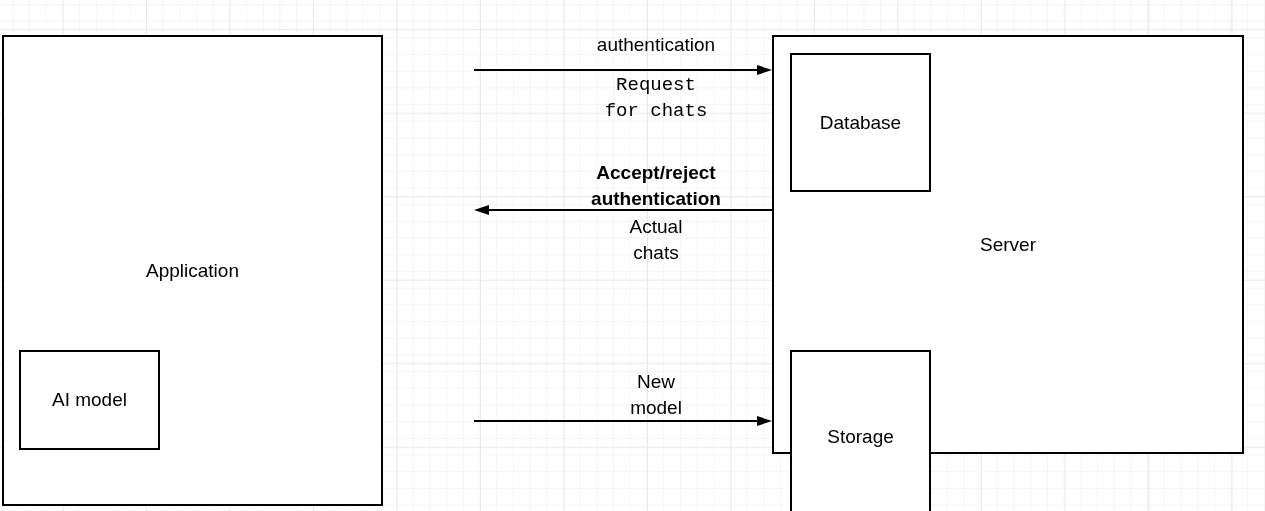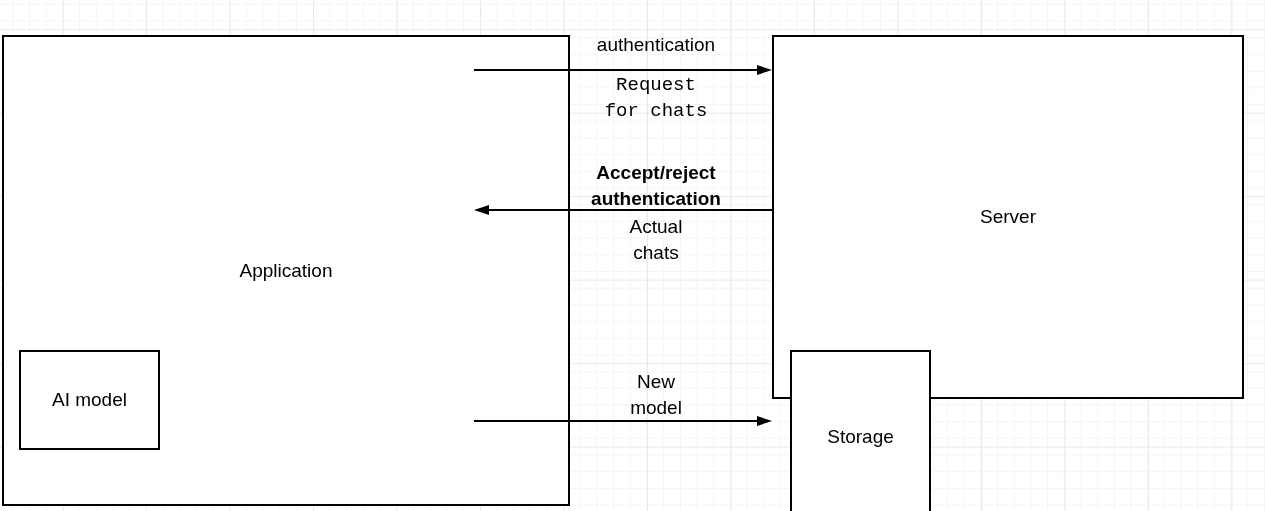--- a/index.html
+++ b/index.html
@@ -64,32 +64,35 @@
     text-align: center;
     line-height: 26px;
     white-space: pre-line;
   }
 </style>
 </head>
 <body>
 
 <div class="canvas">
 
-  <div class="node" style="left:2px; top:35px; width:568px; height:471px;">
+  <div class="node" style="left:2px; top:35px; width:381px; height:471px;">
     <span class="node-label">Application</span>
   </div>
 
-  <div class="node" style="left:772px; top:35px; width:472px; height:364px;">
+  <div class="node" style="left:772px; top:35px; width:472px; height:419px;">
     <span class="node-label">Server</span>
   </div>
 
   <div class="node" style="left:19px; top:350px; width:141px; height:100px;">
     <span class="node-label">AI model</span>
   </div>
 
+  <div class="node" style="left:790px; top:53px; width:141px; height:139px;">
+    <span class="node-label">Database</span>
+  </div>
 
   <div class="node" style="left:790px; top:350px; width:141px; height:173px;">
     <span class="node-label">Storage</span>
   </div>
 
   <div>
     <div class="edge-line" style="left:474px; top:69px; width:286px;"></div>
     <div class="edge-head to-right" style="left:757px; top:65px;"></div>
   </div>
   <div class="edge-label" style="top:32px;">authentication</div>

